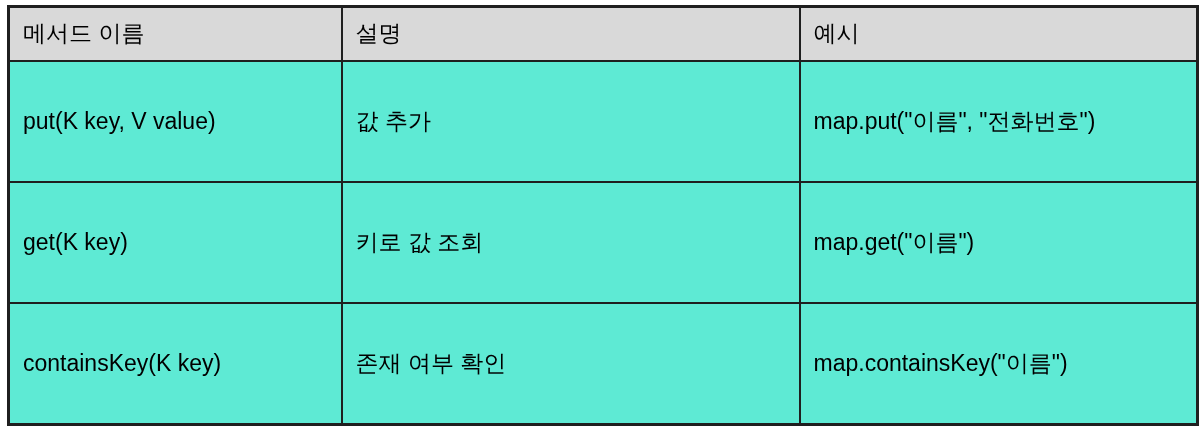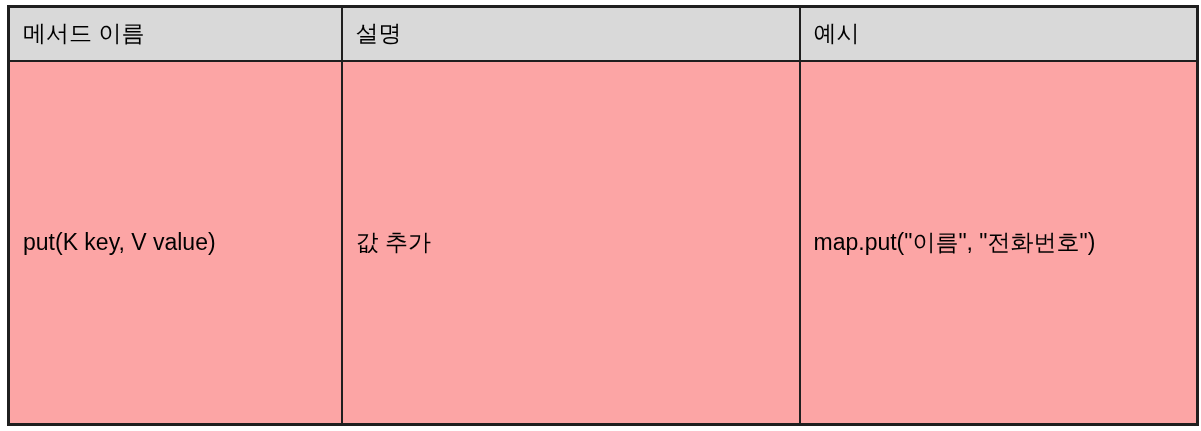--- a/index.html
+++ b/index.html
@@ -14,21 +14,21 @@
     position: absolute;
     left: 7px;
     top: 5px;
   }
   table.methods {
     border-collapse: collapse;
     table-layout: fixed;
     width: 1189px;
     height: 421px;
     border: 3px solid #1f1f1f;
-    background: #fca5a5;
+    background: #5eead4;
   }
   table.methods th,
   table.methods td {
     border: 2px solid #1f1f1f;
     padding: 0 12px 0 13px;
     font-size: 23px;
     font-weight: 400;
     color: #000000;
     text-align: left;
     vertical-align: middle;
@@ -64,15 +64,25 @@
         <th>설명</th>
         <th>예시</th>
       </tr>
     </thead>
     <tbody>
         <tr>
           <td>put(K key, V value)</td>
           <td>값 추가</td>
           <td>map.put("이름", "전화번호")</td>
         </tr>
+        <tr>
+          <td>get(K key)</td>
+          <td>키로 값 조회</td>
+          <td>map.get("이름")</td>
+        </tr>
+        <tr>
+          <td>containsKey(K key)</td>
+          <td>존재 여부 확인</td>
+          <td>map.containsKey("이름")</td>
+        </tr>
       </tbody>
   </table>
 </div>
 
 </body></html>

